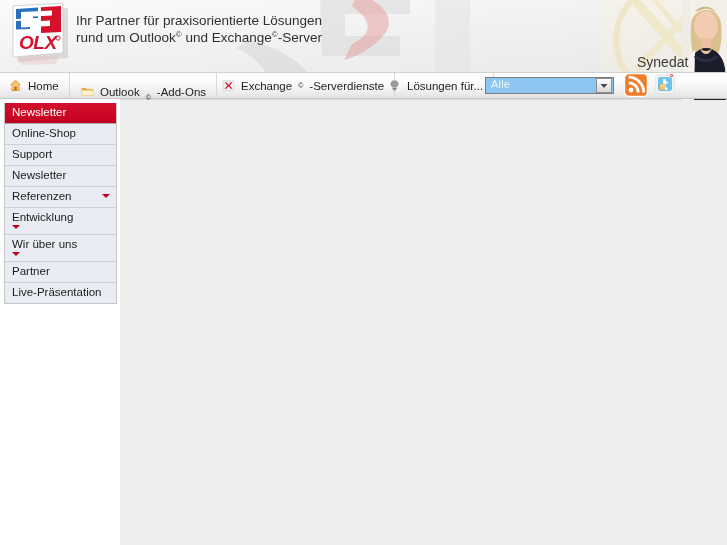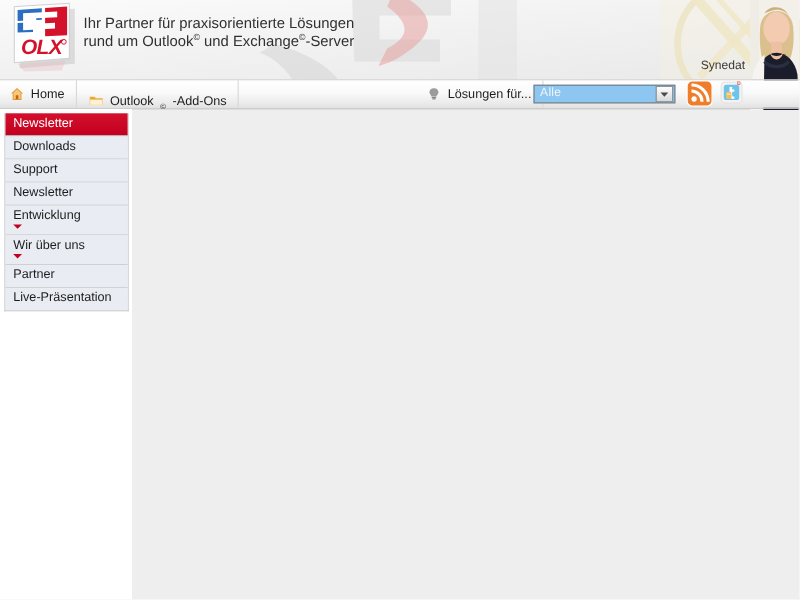--- a/index.html
+++ b/index.html
@@ -63,21 +63,21 @@
     right: 0; top: 0;
     width: 45px; height: 100px;
     z-index: 5;
     overflow: hidden;
   }
 
   #brand-name {
     position: absolute;
     left: 637px; top: 54px;
     z-index: 6;
-    font-size: 11px;
+    font-size: 14px;
     color: #3a3a3a;
     white-space: nowrap;
   }
 
   
   #menubar {
     position: absolute;
     left: 0; top: 72px;
     width: 727px; height: 27px;
     background: linear-gradient(to bottom, #ffffff 0%, #fafafa 42%, #ececec 80%, #e2e2e2 100%);
@@ -304,20 +304,31 @@
         <path d="M0.6 3 L5 3 L6.2 4.3 L12.4 4.3 L12.4 10.5 L0.6 10.5 Z" fill="#e7a93c"></path>
         <path d="M0.6 5.4 L12.4 5.4 L12.4 10.5 L0.6 10.5 Z" fill="#fbe2a4"></path>
         <path d="M1.4 5.9 L11.6 5.9 L11.6 9.9 L1.4 9.9 Z" fill="#fdf2d6"></path>
       </svg>
     </span>
     <span>Outlook</span>
       <sup>©</sup>
       <span>-Add-Ons</span>
   </div>
 
+  <div class="menu-item" style="left:213px;">
+    <span class="mi-icon">
+      <svg width="13" height="13" viewBox="0 0 13 13">
+        <rect x="1" y="1.6" width="11" height="10" rx="1" fill="#f0f0f0" stroke="#cfcfcf" stroke-width="0.6"></rect>
+        <path d="M2.6 3.2 L5.4 6.4 L2.6 9.8 L4.2 9.8 L6.5 7.2 L8.8 9.8 L10.4 9.8 L7.6 6.4 L10.4 3.2 L8.8 3.2 L6.5 5.7 L4.2 3.2 Z" fill="#d5122c"></path>
+      </svg>
+    </span>
+    <span>Exchange</span>
+      <sup>©</sup>
+      <span>-Serverdienste</span>
+  </div>
 
   <div class="menu-item" style="left:379px;">
     <span class="mi-icon">
       <svg width="13" height="13" viewBox="0 0 13 13">
         <path d="M6.5 1.2 C 9.2 1.2 10.6 3 10.6 4.8 C 10.6 6.6 9 7.4 8.8 8.6 L4.2 8.6
                  C 4 7.4 2.4 6.6 2.4 4.8 C 2.4 3 3.8 1.2 6.5 1.2 Z" fill="#9b9b9b"></path>
         <rect x="4.4" y="8.9" width="4.2" height="1.1" fill="#7d7d7d"></rect>
         <rect x="5" y="10.3" width="3" height="1.1" fill="#7d7d7d"></rect>
       </svg>
     </span>
@@ -361,27 +372,31 @@
 </div>
 
 <div id="content-wrap">
 
   <div id="main-panel"></div>
 
   <div id="sidebar">
     <div class="nav-head">Newsletter</div>
 
     <div class="nav-item">
-      <span>Downloads</span>
+      <span>Online-Shop</span>
     </div>
     <div class="nav-item">
       <span>Support</span>
     </div>
     <div class="nav-item">
       <span>Newsletter</span>
+    </div>
+    <div class="nav-item">
+      <span>Referenzen</span>
+      <span class="nav-caret"></span>
     </div>
     <div class="nav-item wrapped">
       <span>Entwicklung</span>
       <span class="nav-caret"></span>
     </div>
     <div class="nav-item wrapped">
       <span>Wir über uns</span>
       <span class="nav-caret"></span>
     </div>
     <div class="nav-item">

